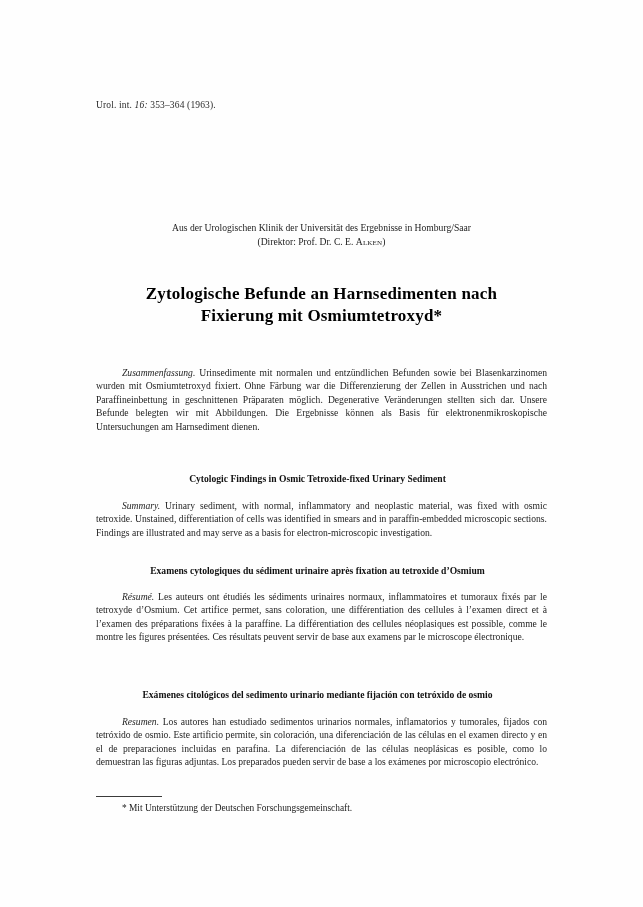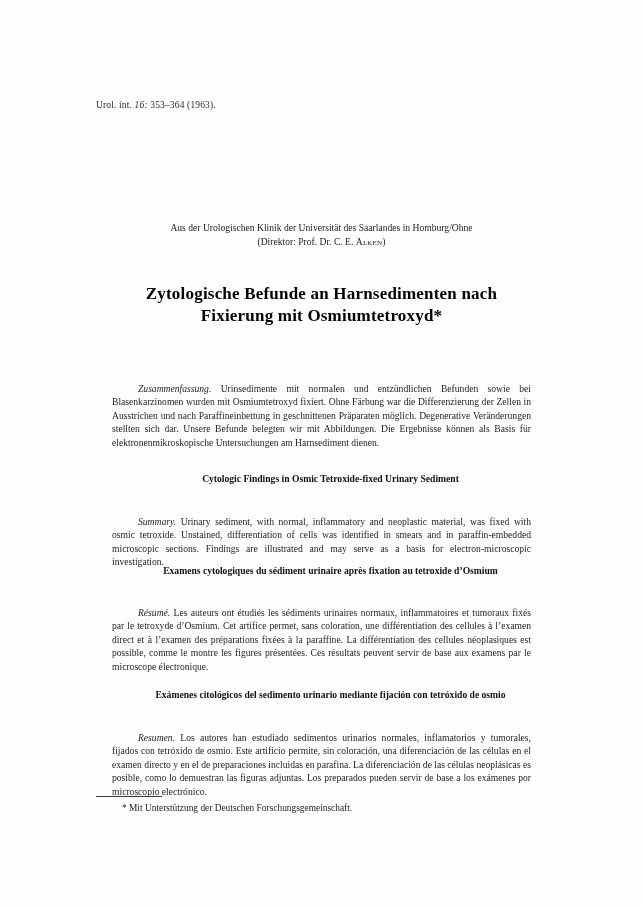--- a/index.html
+++ b/index.html
@@ -90,27 +90,27 @@
     width: 451px;
     font-size: 9.6px;
     line-height: 13.4px;
     text-align: justify;
     color: #1d1d1d;
   }
   .abstract .lead {
     font-style: italic;
   }
   .abstract p {
-    margin: 16px;
+    margin: 0;
     text-indent: 26px;
   }
 
   .sec-heading {
     position: absolute;
-    left: 105px;
+    left: 92px;
     width: 451px;
     text-align: center;
     font-size: 9.6px;
     font-weight: bold;
     color: #111;
   }
 
   #abstract-de  { top: 366px; }
   #heading-en   { top: 473px; }
   #abstract-en  { top: 499px; }
@@ -144,21 +144,21 @@
 
 <div class="page">
 
   <div class="running-head">
     <span>Urol. int.</span>
     <span class="vol">16:</span>
     <span>353–364 (1963).</span>
   </div>
 
   <div class="affiliation">
-    <span>Aus der Urologischen Klinik der Universität des Saarlandes in Homburg/Ohne</span>
+    <span>Aus der Urologischen Klinik der Universität des Ergebnisse in Homburg/Saar</span>
     <span class="affil-line2"><span>(Direktor: Prof. Dr. C. E. </span><span class="smallcaps">Alken</span><span>)</span></span>
   </div>
 
   <h1 class="title">
     <span>Zytologische Befunde an Harnsedimenten nach</span><br>
     <span>Fixierung mit Osmiumtetroxyd*</span>
   </h1>
 
 
   <div class="abstract" id="abstract-de">

